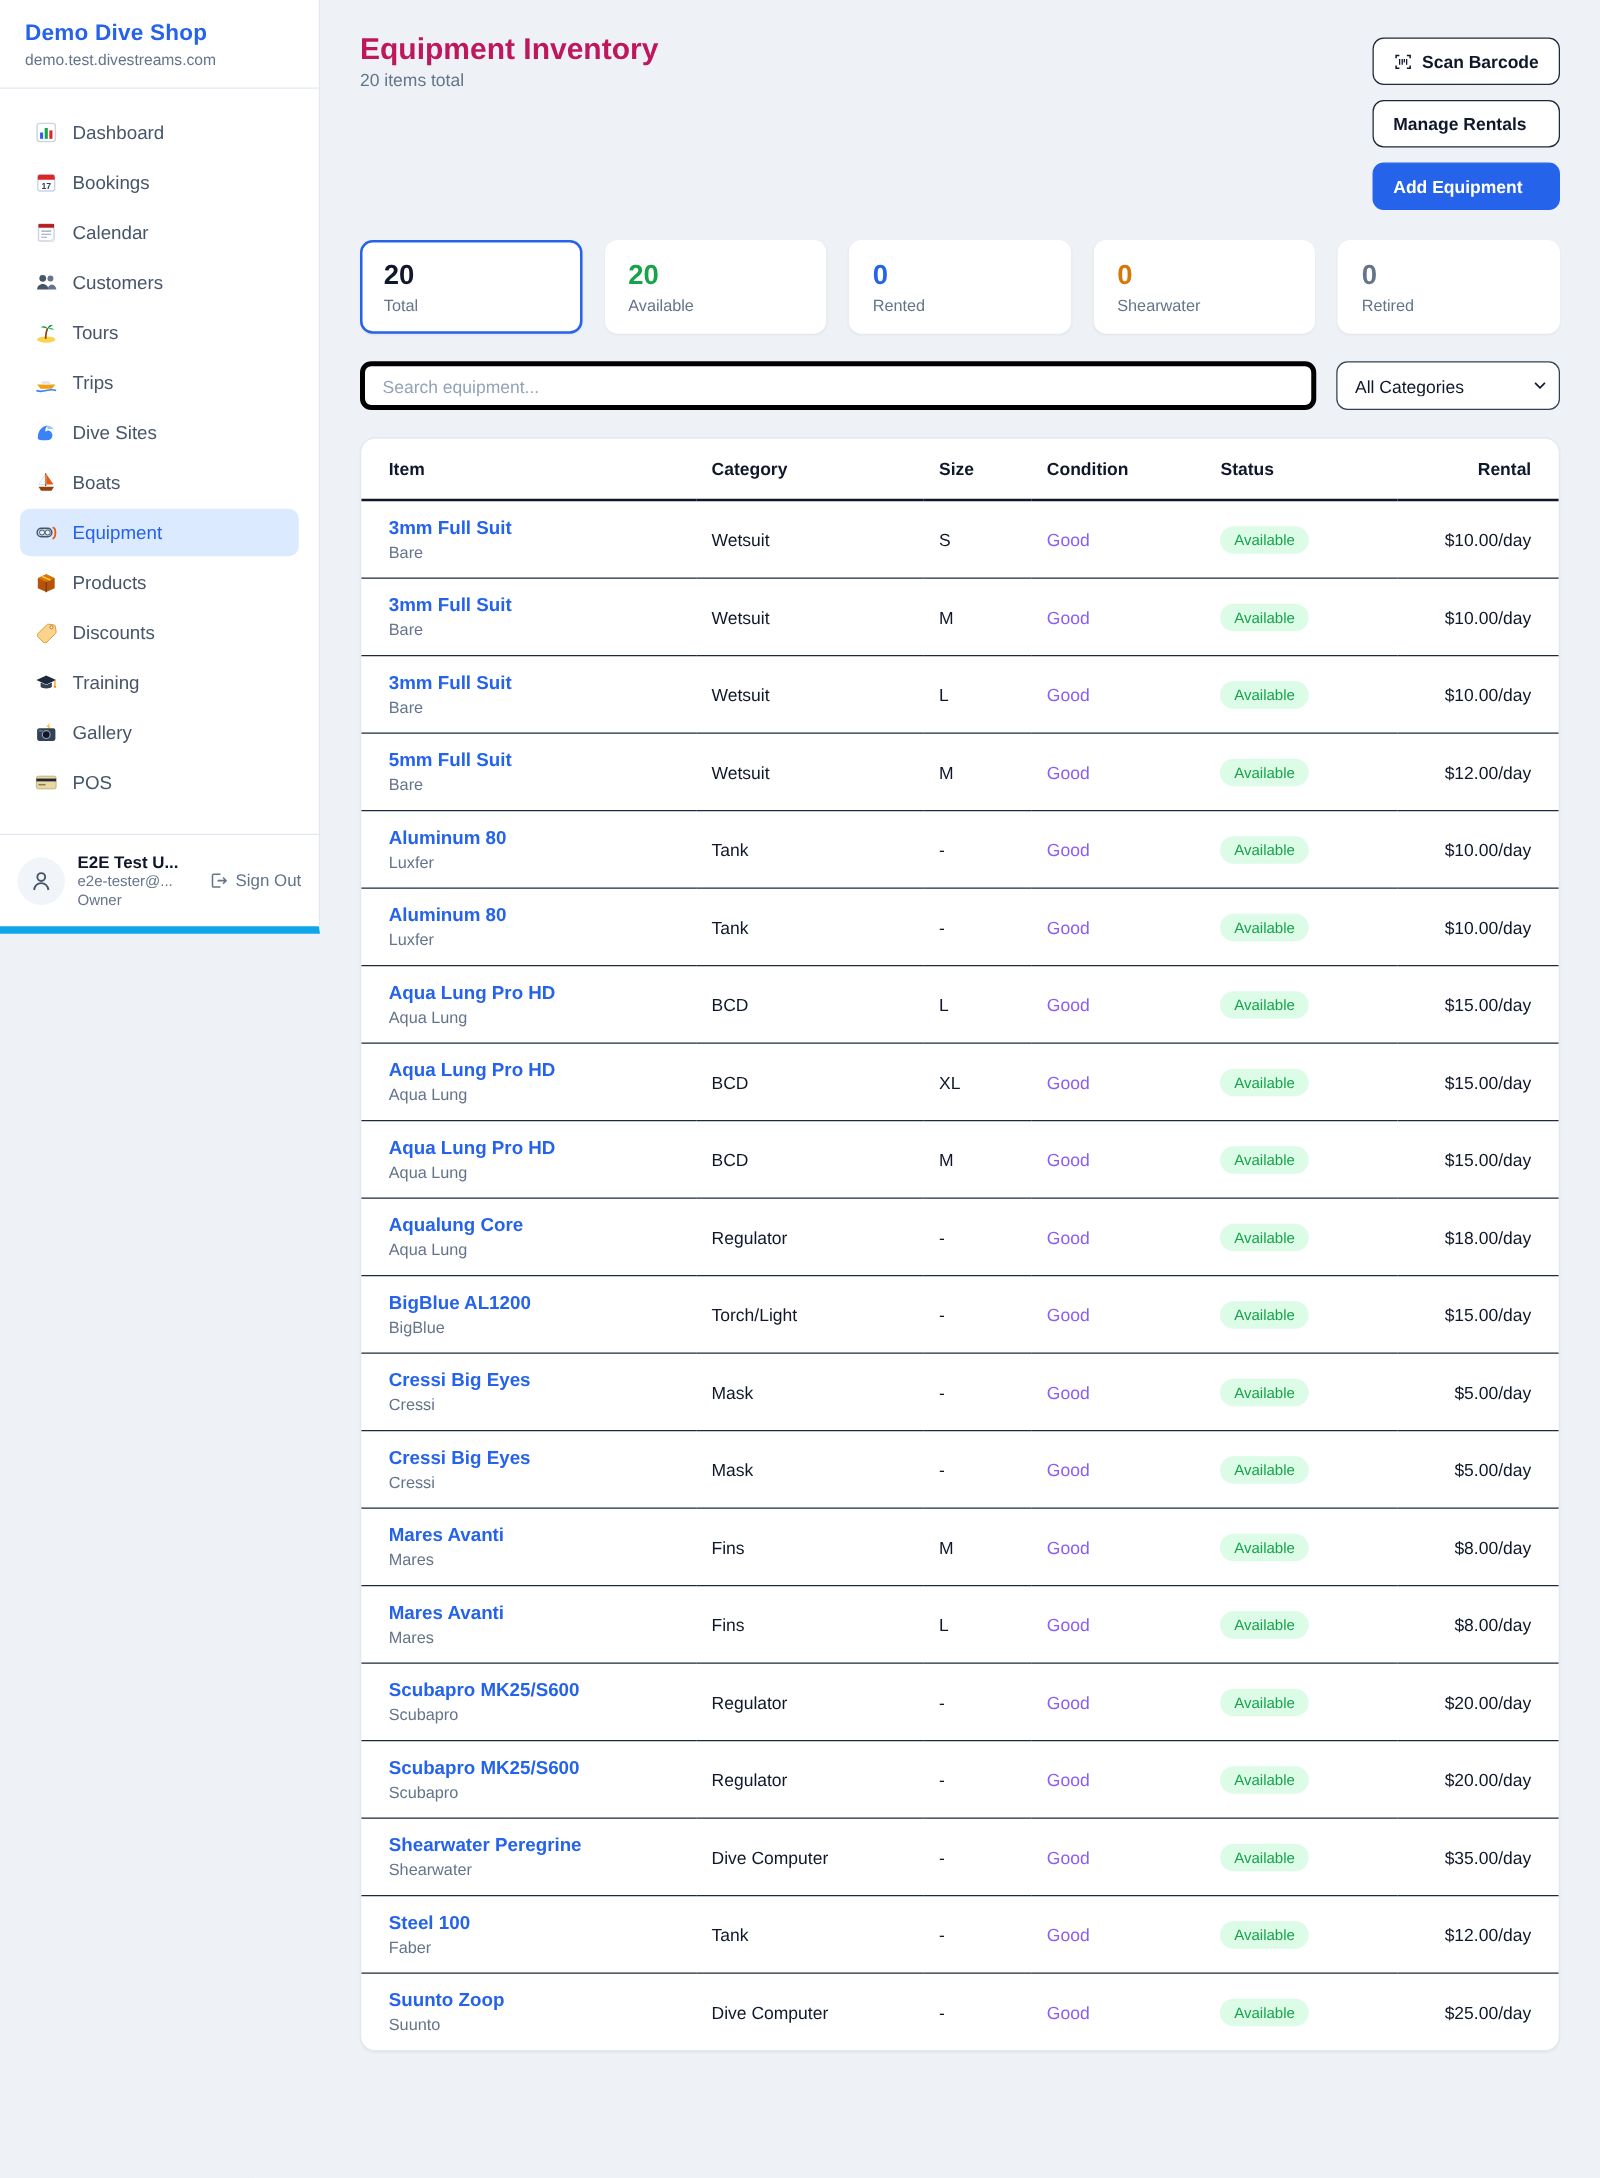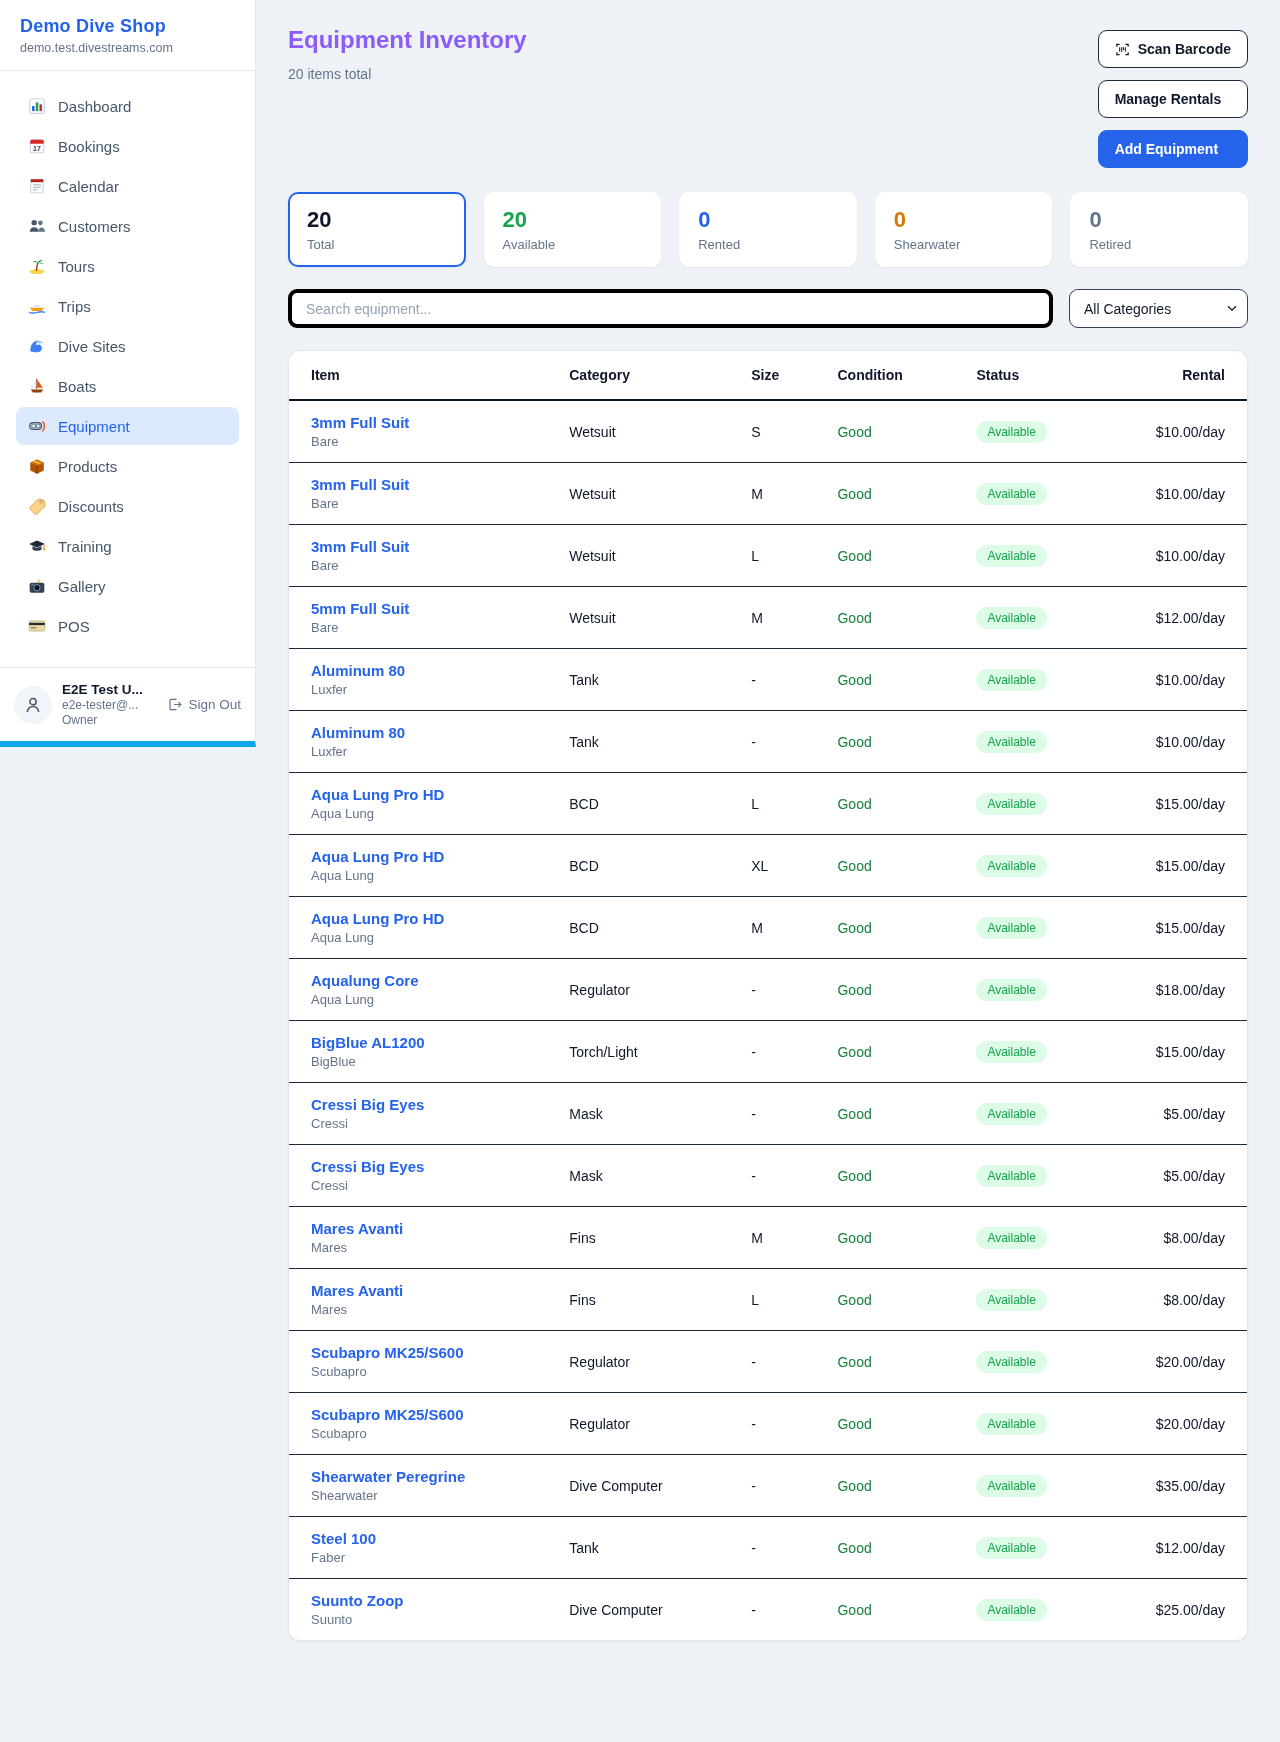--- a/index.html
+++ b/index.html
@@ -45,22 +45,22 @@
   .signout-btn {
     display:flex; align-items:center; gap:6px; background:none; border:none;
     color:#64748b; font-size:13.5px; cursor:pointer;
     font-family:inherit; white-space:nowrap;
   }
   .signout-btn svg { width:15px; height:15px; }
 
   
   .main { flex:1; padding:26px 32px 34px; }
   .page-head { display:flex; justify-content:space-between; align-items:flex-start; }
-  .page-title { font-size:24px; font-weight:700; color:#8b5cf6; }
-  .page-subtitle { font-size:14px; color:#64748b; margin-top:12px; }
+  .page-title { font-size:24px; font-weight:700; color:#be185d; }
+  .page-subtitle { font-size:14px; color:#64748b; margin-top:2px; }
   .head-actions { display:flex; gap:12px; margin-top:4px;flex-direction:column; }
   .btn {
     height:38px; display:inline-flex; align-items:center; gap:8px;
     padding:0 16px; border-radius:9px; font-size:14px; font-weight:600;
     cursor:pointer; font-family:inherit;
   }
   .btn-outline { background:#fff; border:1px solid #1e293b; color:#0f172a; }
   .btn-primary { background:#2563eb; border:1px solid #2563eb; color:#fff; }
   .btn svg { width:15px; height:15px; }
 
@@ -103,21 +103,21 @@
     padding:16px 12px; border-bottom:2px solid #0f172a; white-space:nowrap;
   }
   th:first-child, td:first-child { padding-left:22px; }
   th:last-child, td:last-child { padding-right:22px; text-align:right; }
   col.c-item{width:28%;} col.c-cat{width:19%;} col.c-size{width:9%;}
   col.c-cond{width:14.5%;} col.c-status{width:16%;} col.c-rent{width:13.5%;}
   td { padding:13px 12px; border-top:1.5px solid #1e293b; font-size:14px; color:#0f172a; vertical-align:middle; }
   tbody tr:first-child td { border-top:none; }
   .item-link { color:#2563eb; font-weight:600; font-size:15px; text-decoration:none; cursor:pointer; display:inline-block; }
   .item-brand { color:#64748b; font-size:13px; margin-top:3px; }
-  .cond-link { color:#15803d; text-decoration:none; cursor:pointer; }
+  .cond-link { color:#8b5cf6; text-decoration:none; cursor:pointer; }
   .badge {
     display:inline-block; background:#dcfce7; color:#16a34a;
     font-size:12px; font-weight:500; padding:4px 11px; border-radius:999px;
   }
   .rental-cell { font-weight:400; }
 </style>
 </head>
 <body>
 
 <div class="layout">

